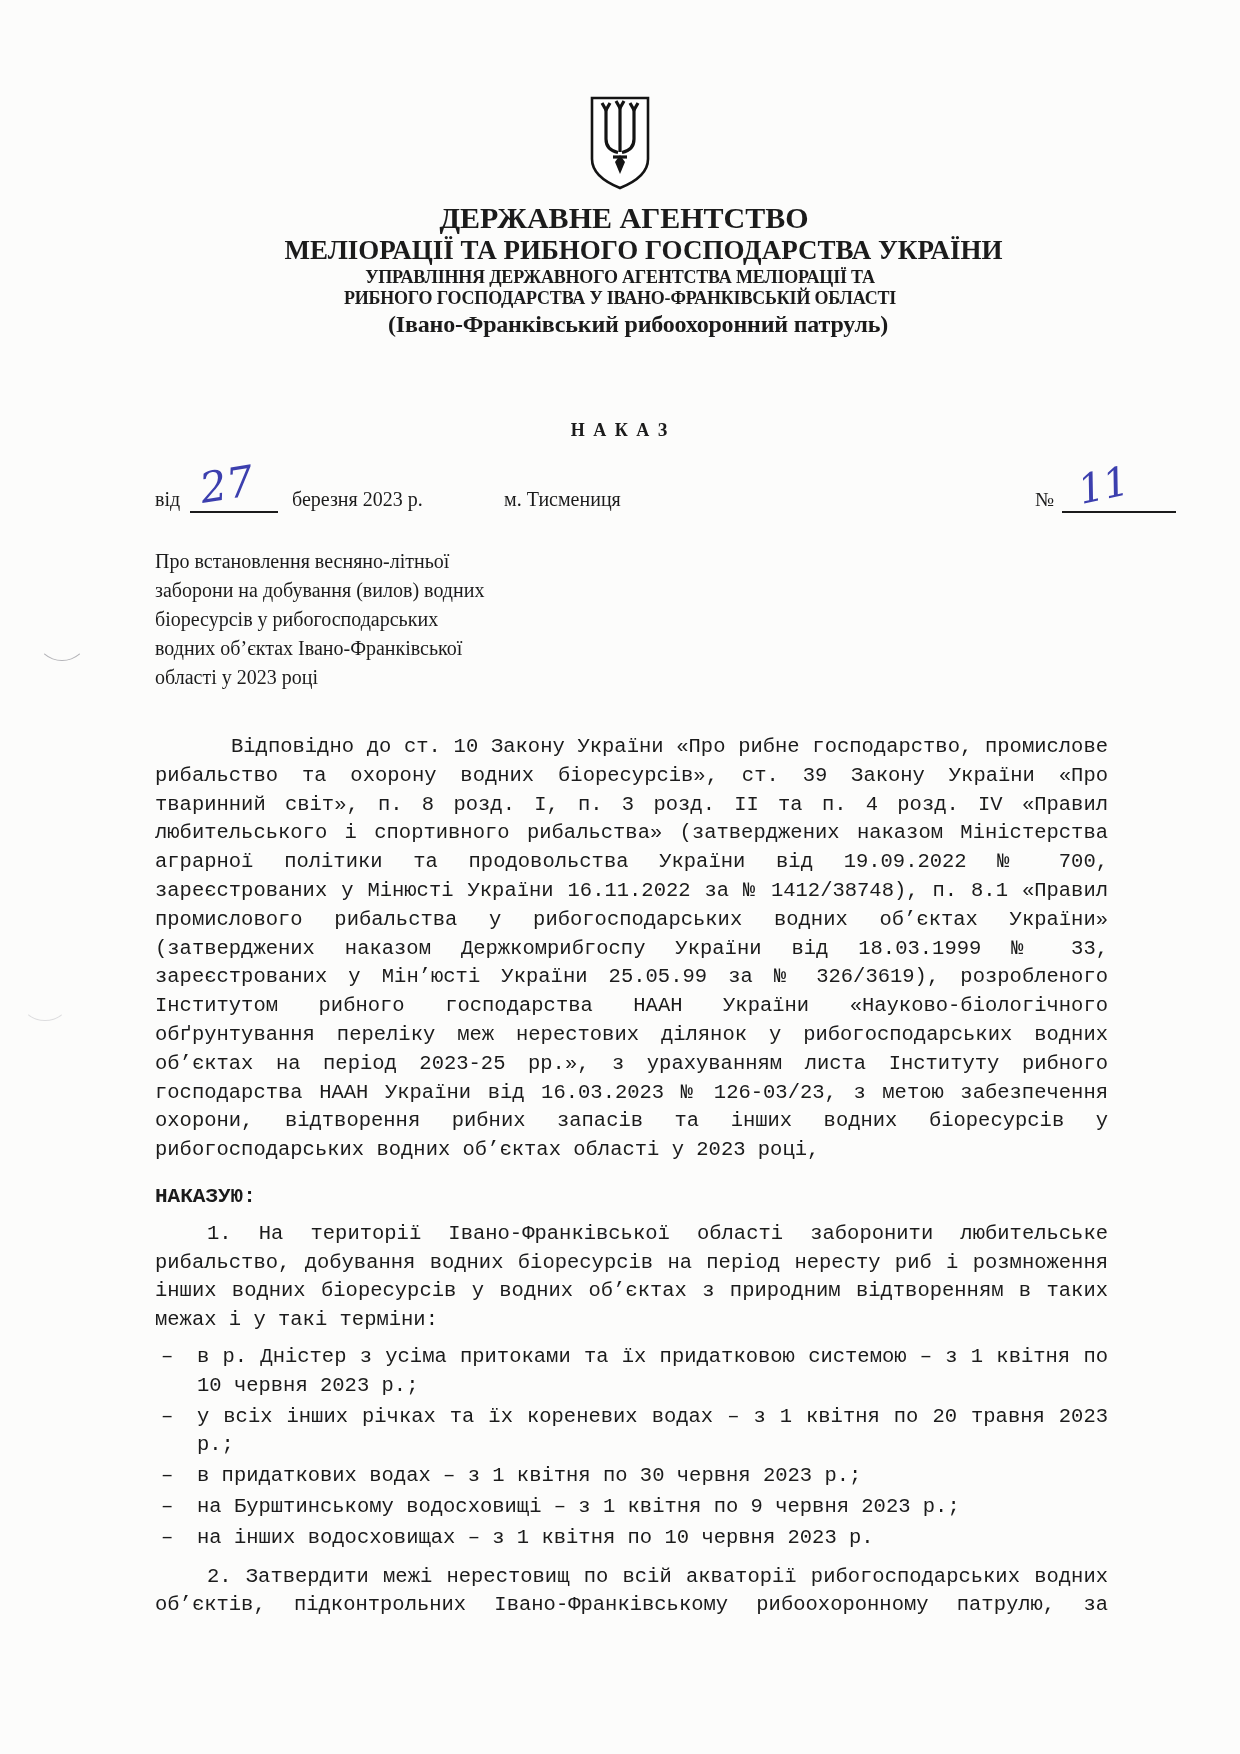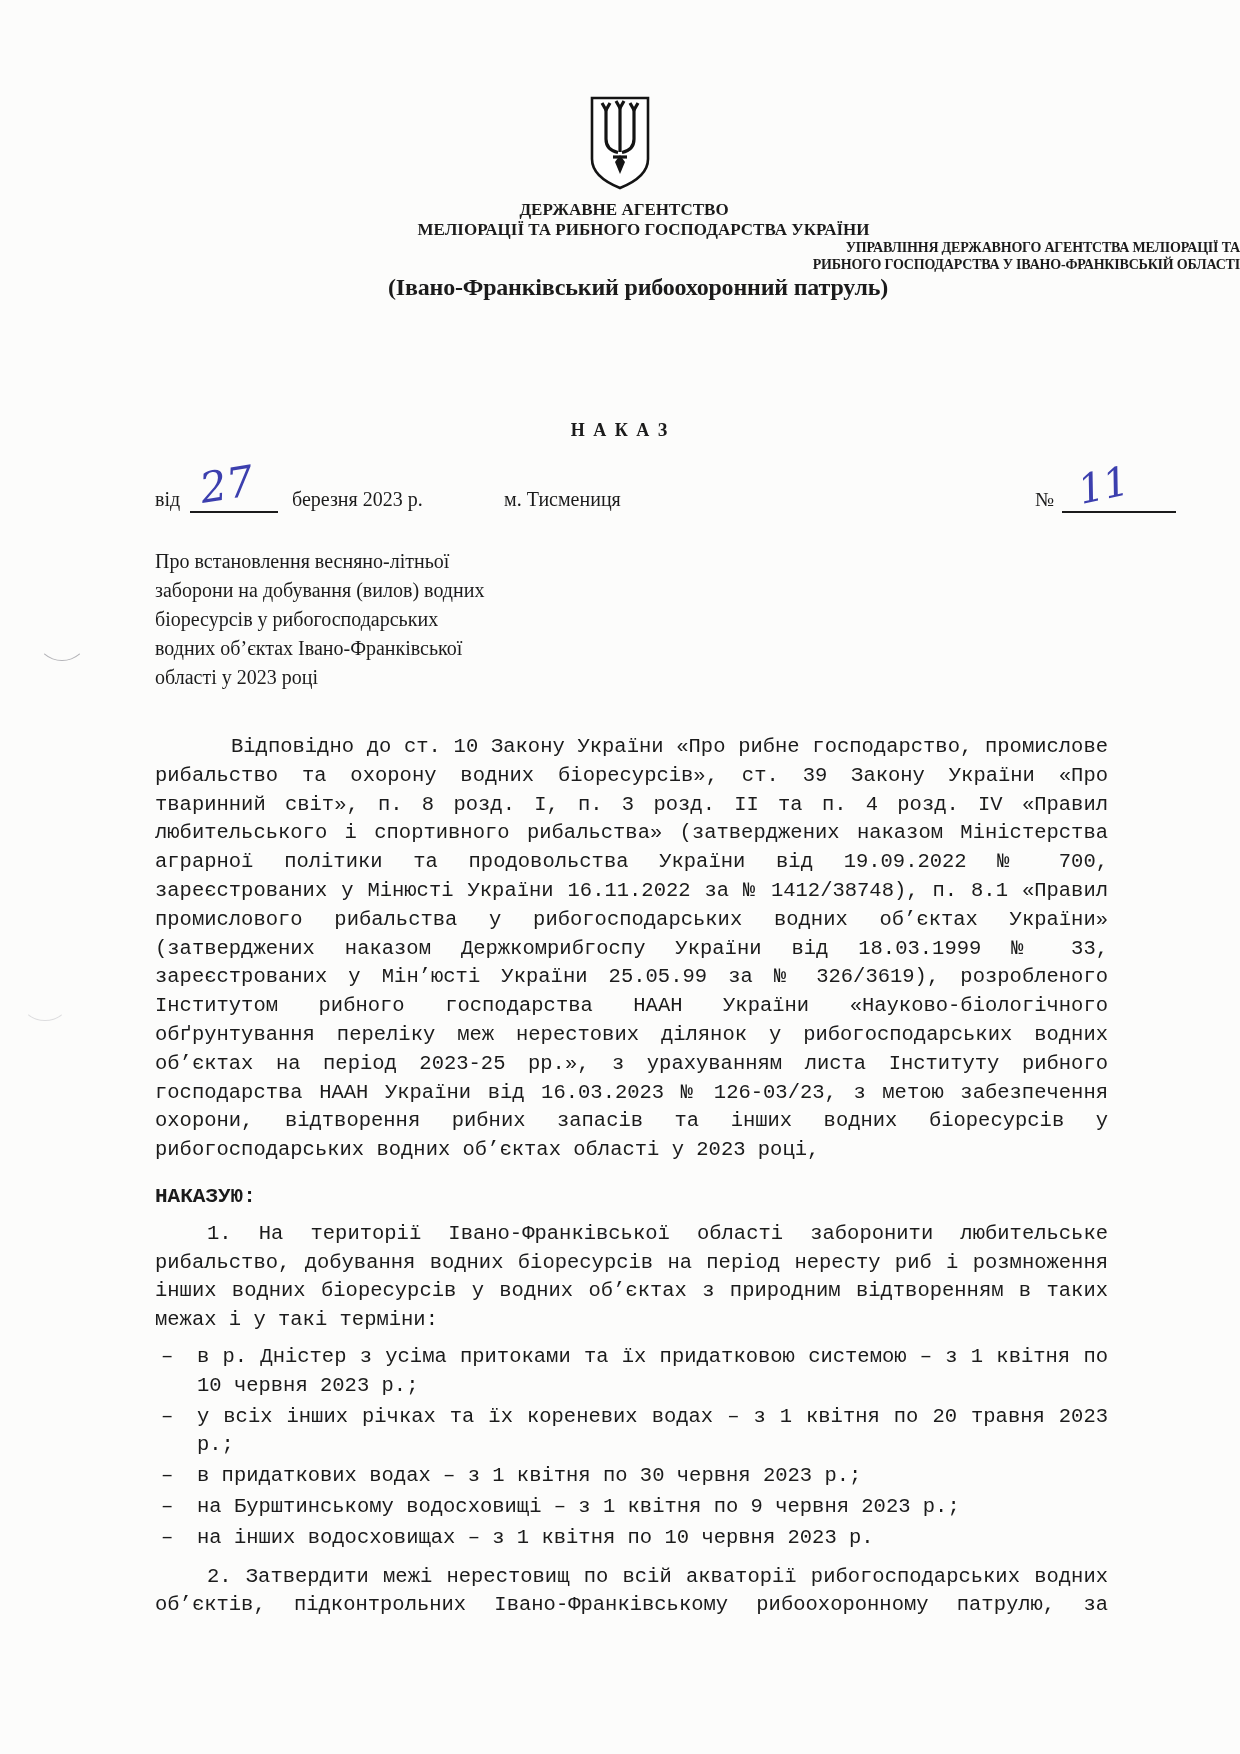--- a/index.html
+++ b/index.html
@@ -32,23 +32,23 @@
   
   .org-header{
     position:absolute;
     top:200px;
     left:0;
     width:100%;
     text-align:center;
     font-weight:bold;
     line-height:1.18;
   }
-  .org-line1{font-size:17px;margin-left:8px;}
-  .org-line2{font-size:17px;margin-left:47px;}
-  .org-line3,.org-line4{font-size:14px;letter-spacing:-0.2px;text-align:right;}
+  .org-line1{font-size:30px;margin-left:8px;}
+  .org-line2{font-size:27px;margin-left:47px;}
+  .org-line3,.org-line4{font-size:18px;letter-spacing:-0.2px;}
   .org-line5{font-size:24px;letter-spacing:-0.2px;margin-left:36px;}
   
   .order-title{
     position:absolute;
     top:420px;
     left:0;
     width:100%;
     text-align:center;
     font-weight:bold;
     font-size:18px;

